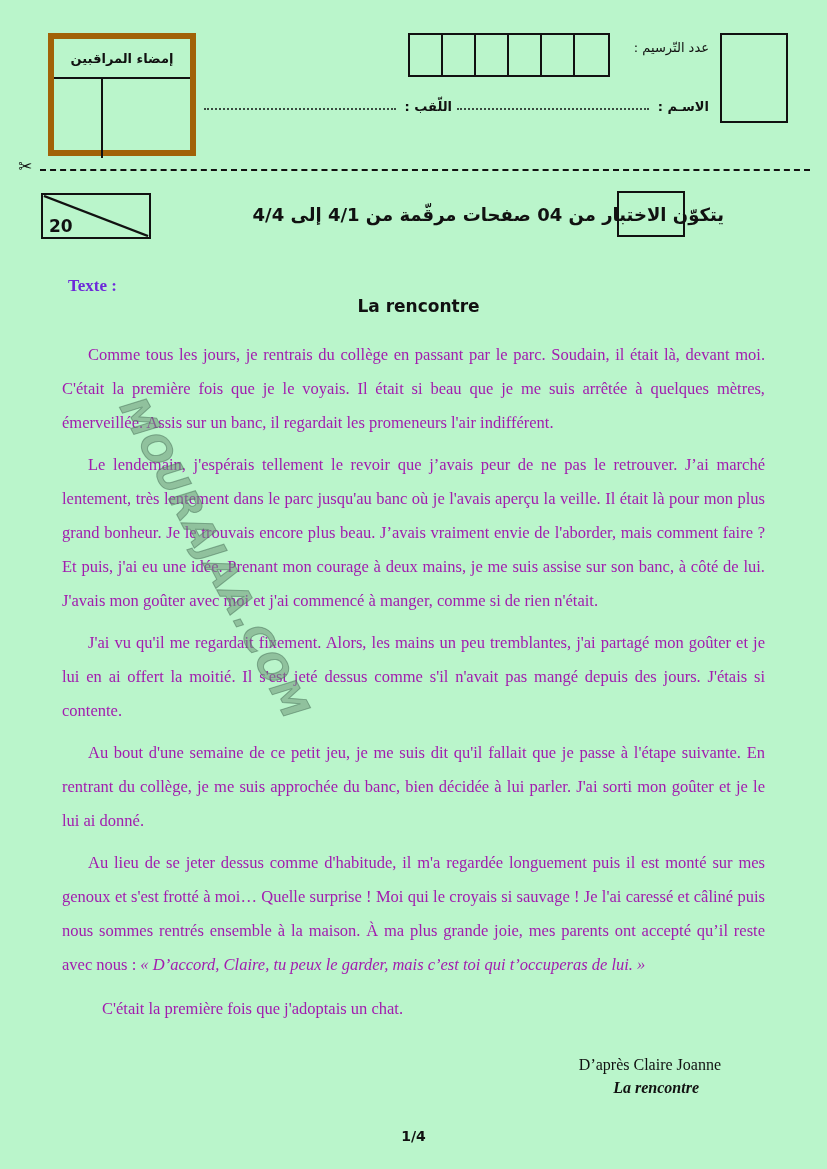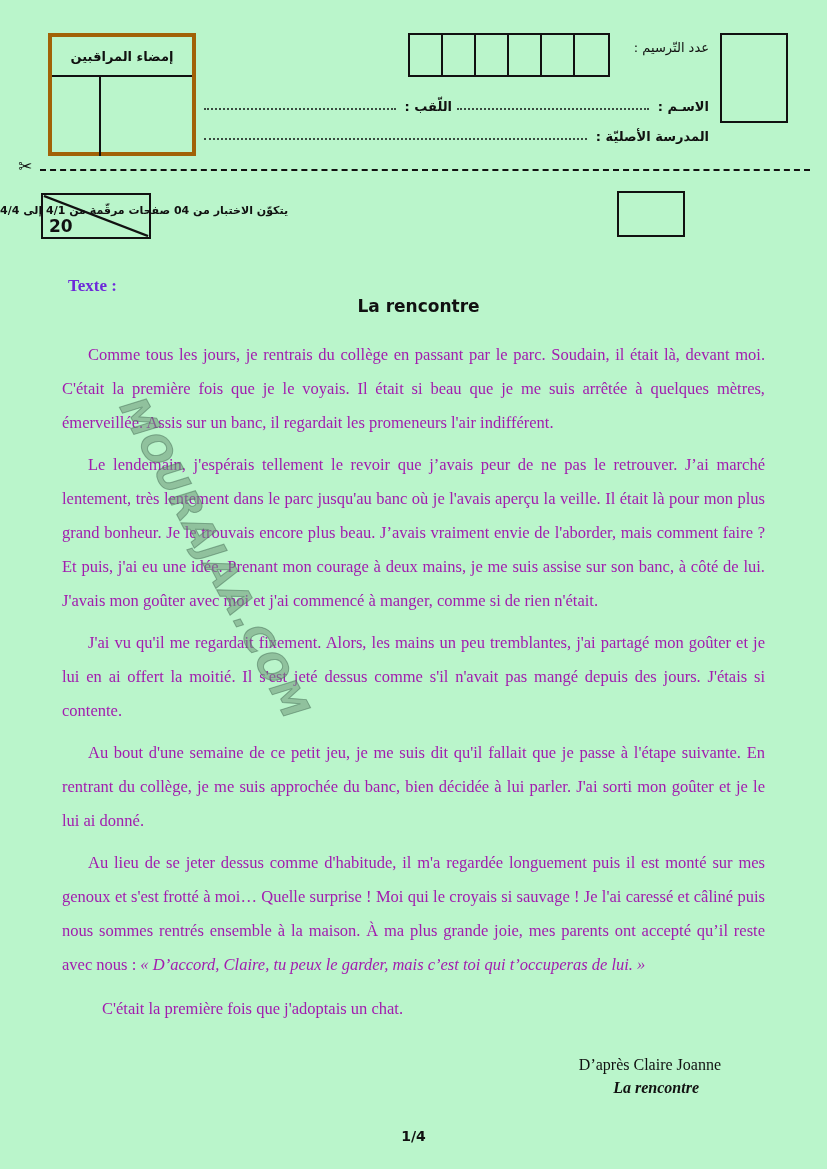--- a/index.html
+++ b/index.html
@@ -58,21 +58,21 @@
     width: 827px;
     height: 175px;
   }
 
   .supervisors-box {
     position: absolute;
     left: 48px;
     top: 33px;
     width: 148px;
     height: 123px;
-    border: 4px solid #a16207;
+    border: 6px solid #a16207;
     box-sizing: border-box;
   }
   .supervisors-title {
     height: 40px;
     border-bottom: 2px solid #111;
     box-sizing: border-box;
     display: flex;
     align-items: center;
     justify-content: center;
     direction: rtl;
@@ -216,24 +216,24 @@
     font-family: "DejaVu Sans", sans-serif;
     font-size: 17px;
     font-weight: bold;
     color: #111;
   }
   .exam-note {
     position: absolute;
     left: 0;
     right: 0;
     top: 22px;
-    text-align: left;
+    text-align: right;
     direction: rtl;
     font-family: "DejaVu Sans", sans-serif;
-    font-size: 11px;
+    font-size: 18px;
     font-weight: bold;
     color: #111;
   }
   .big-box-bottom {
     position: absolute;
     right: 39px;
     top: 9px;
     width: 68px;
     height: 46px;
     border: 2px solid #111;
@@ -345,24 +345,20 @@
 
     <div class="big-box-top"></div>
 
     <div class="field-row row-name">
       <span class="field-label">الاسـم :</span>
       <span class="dotted-fill"></span>
       <span class="field-label">اللّقب :</span>
       <span class="dotted-fill"></span>
     </div>
 
-    <div class="field-row row-school">
-      <span class="field-label">المدرسة الأصليّة :</span>
-      <span class="dotted-fill"></span>
-    </div>
 
     <div class="cut-row">
       <span class="scissors">✂</span>
       <span class="cut-dash"></span>
     </div>
   </div>
 
   <div class="marks-row">
     <div class="marks-box">
       <svg class="diag" viewBox="0 0 110 46" preserveAspectRatio="none">

